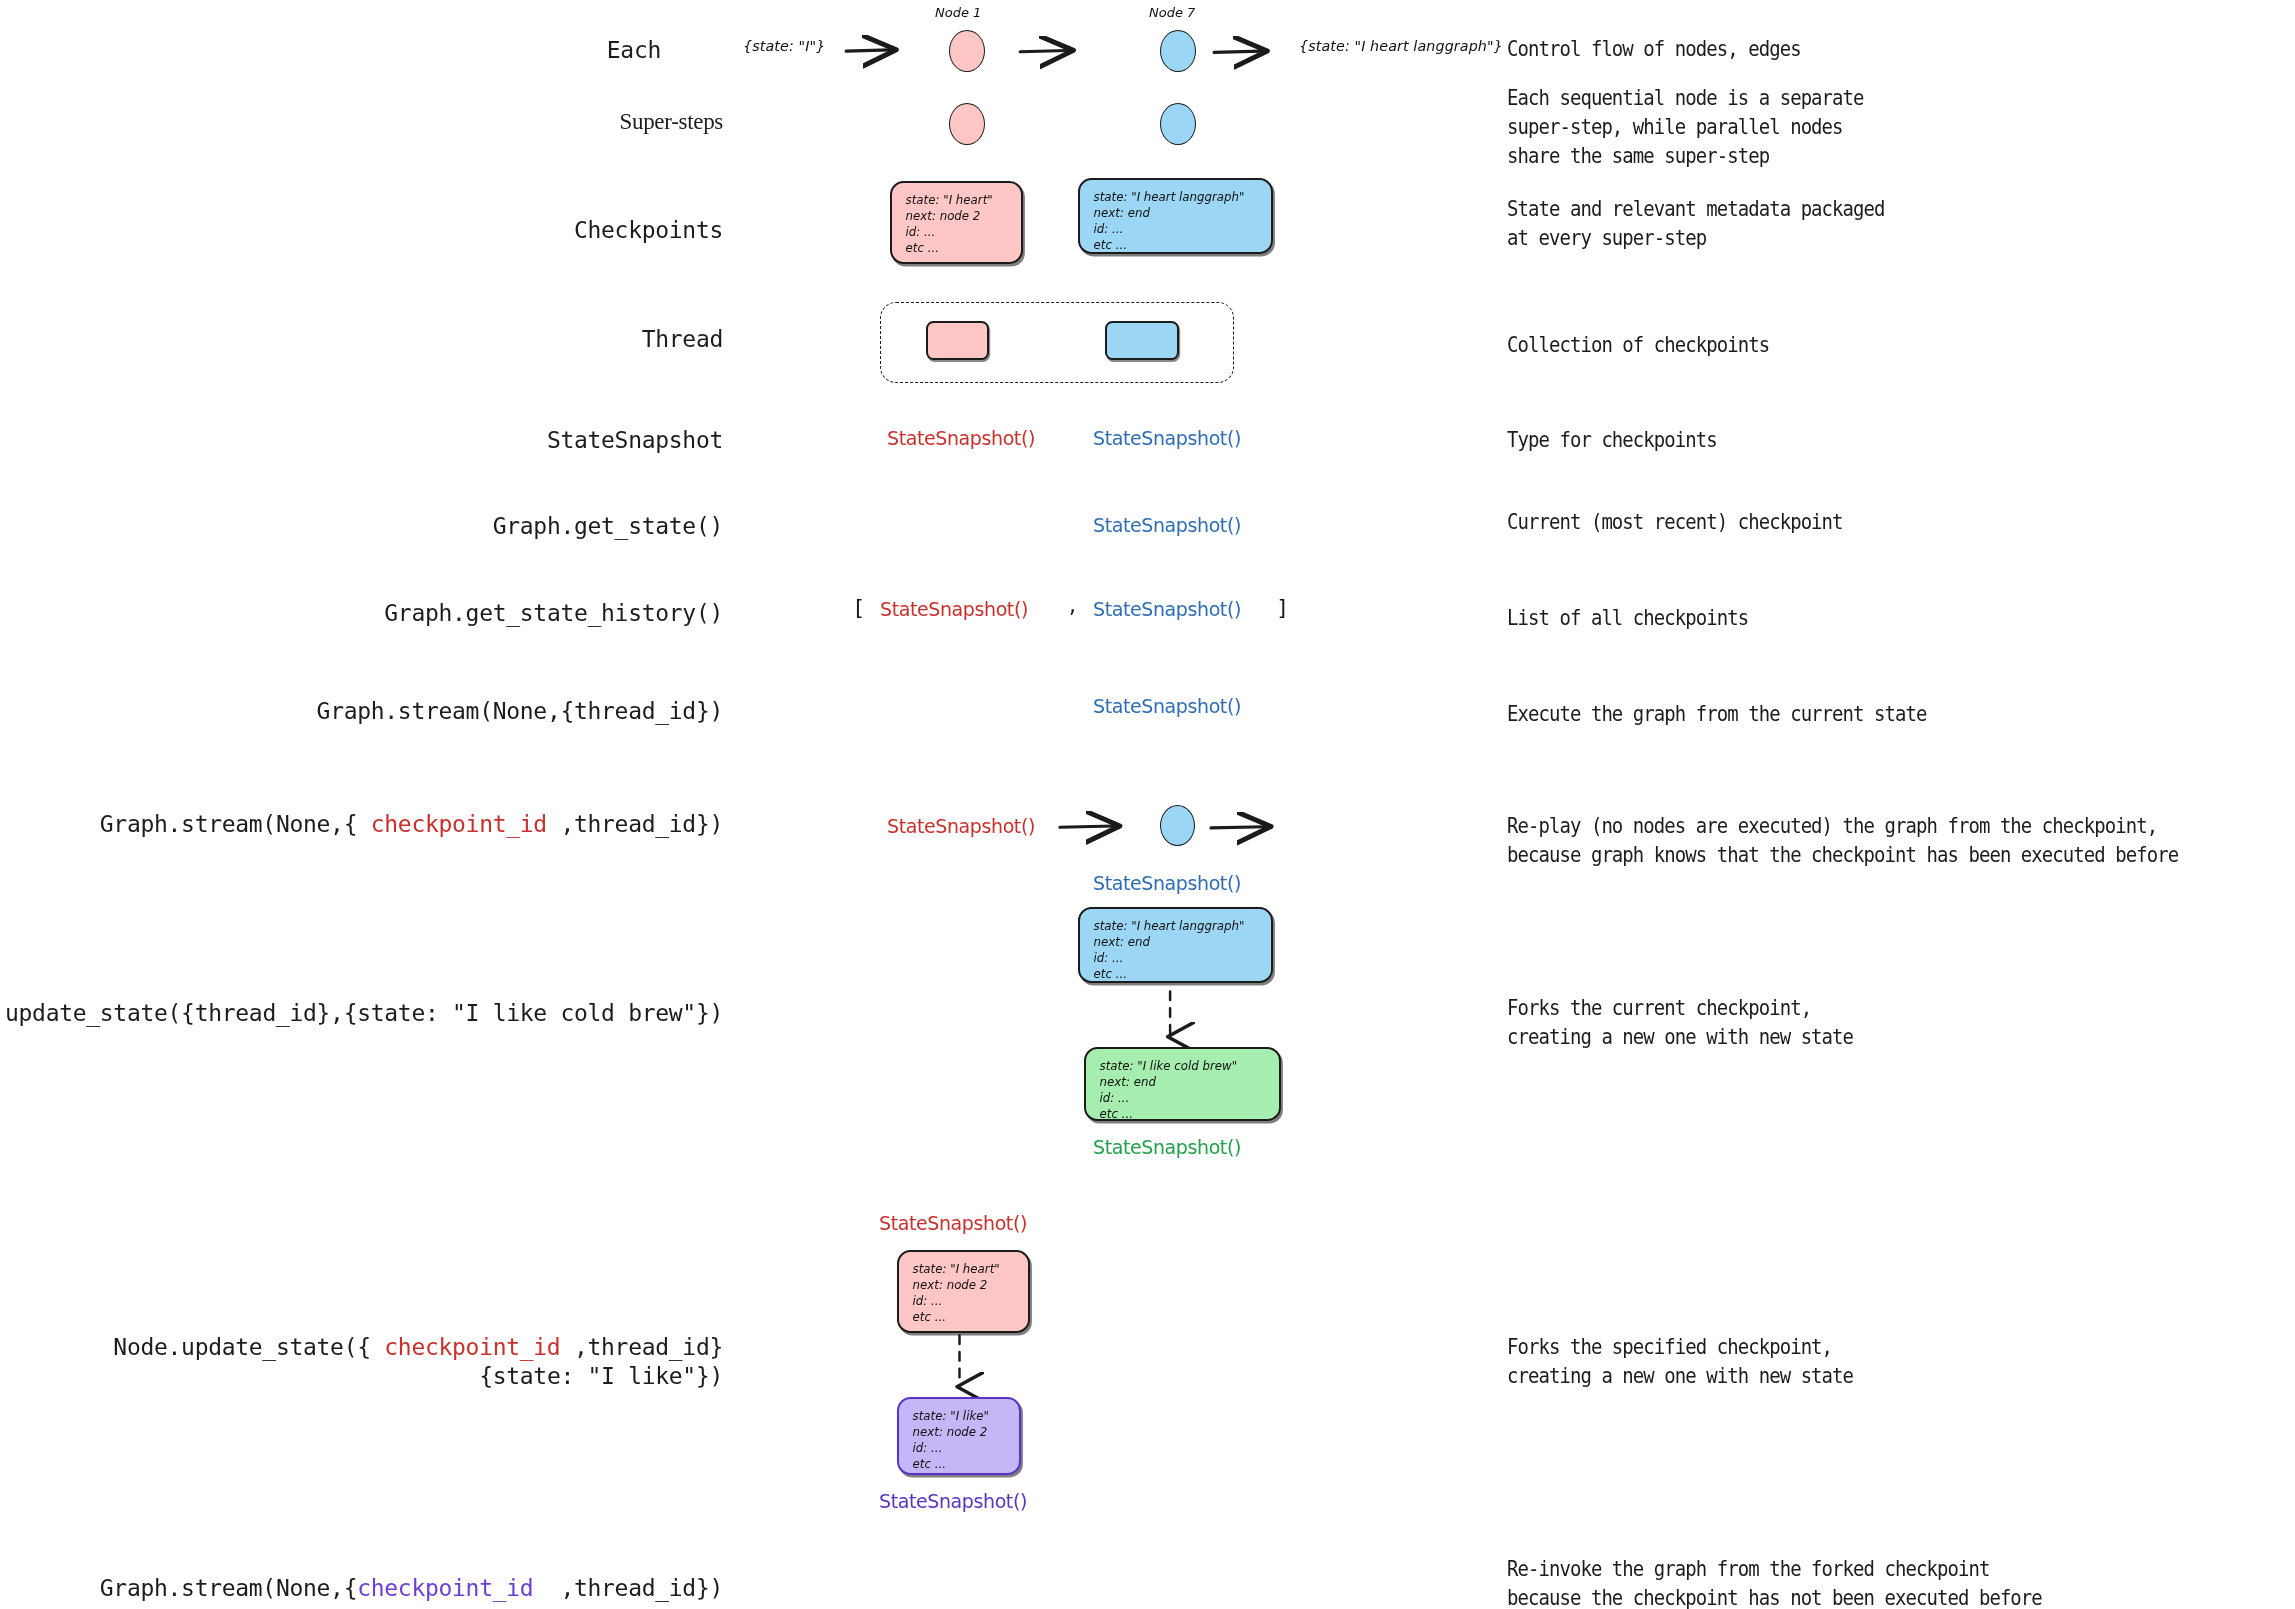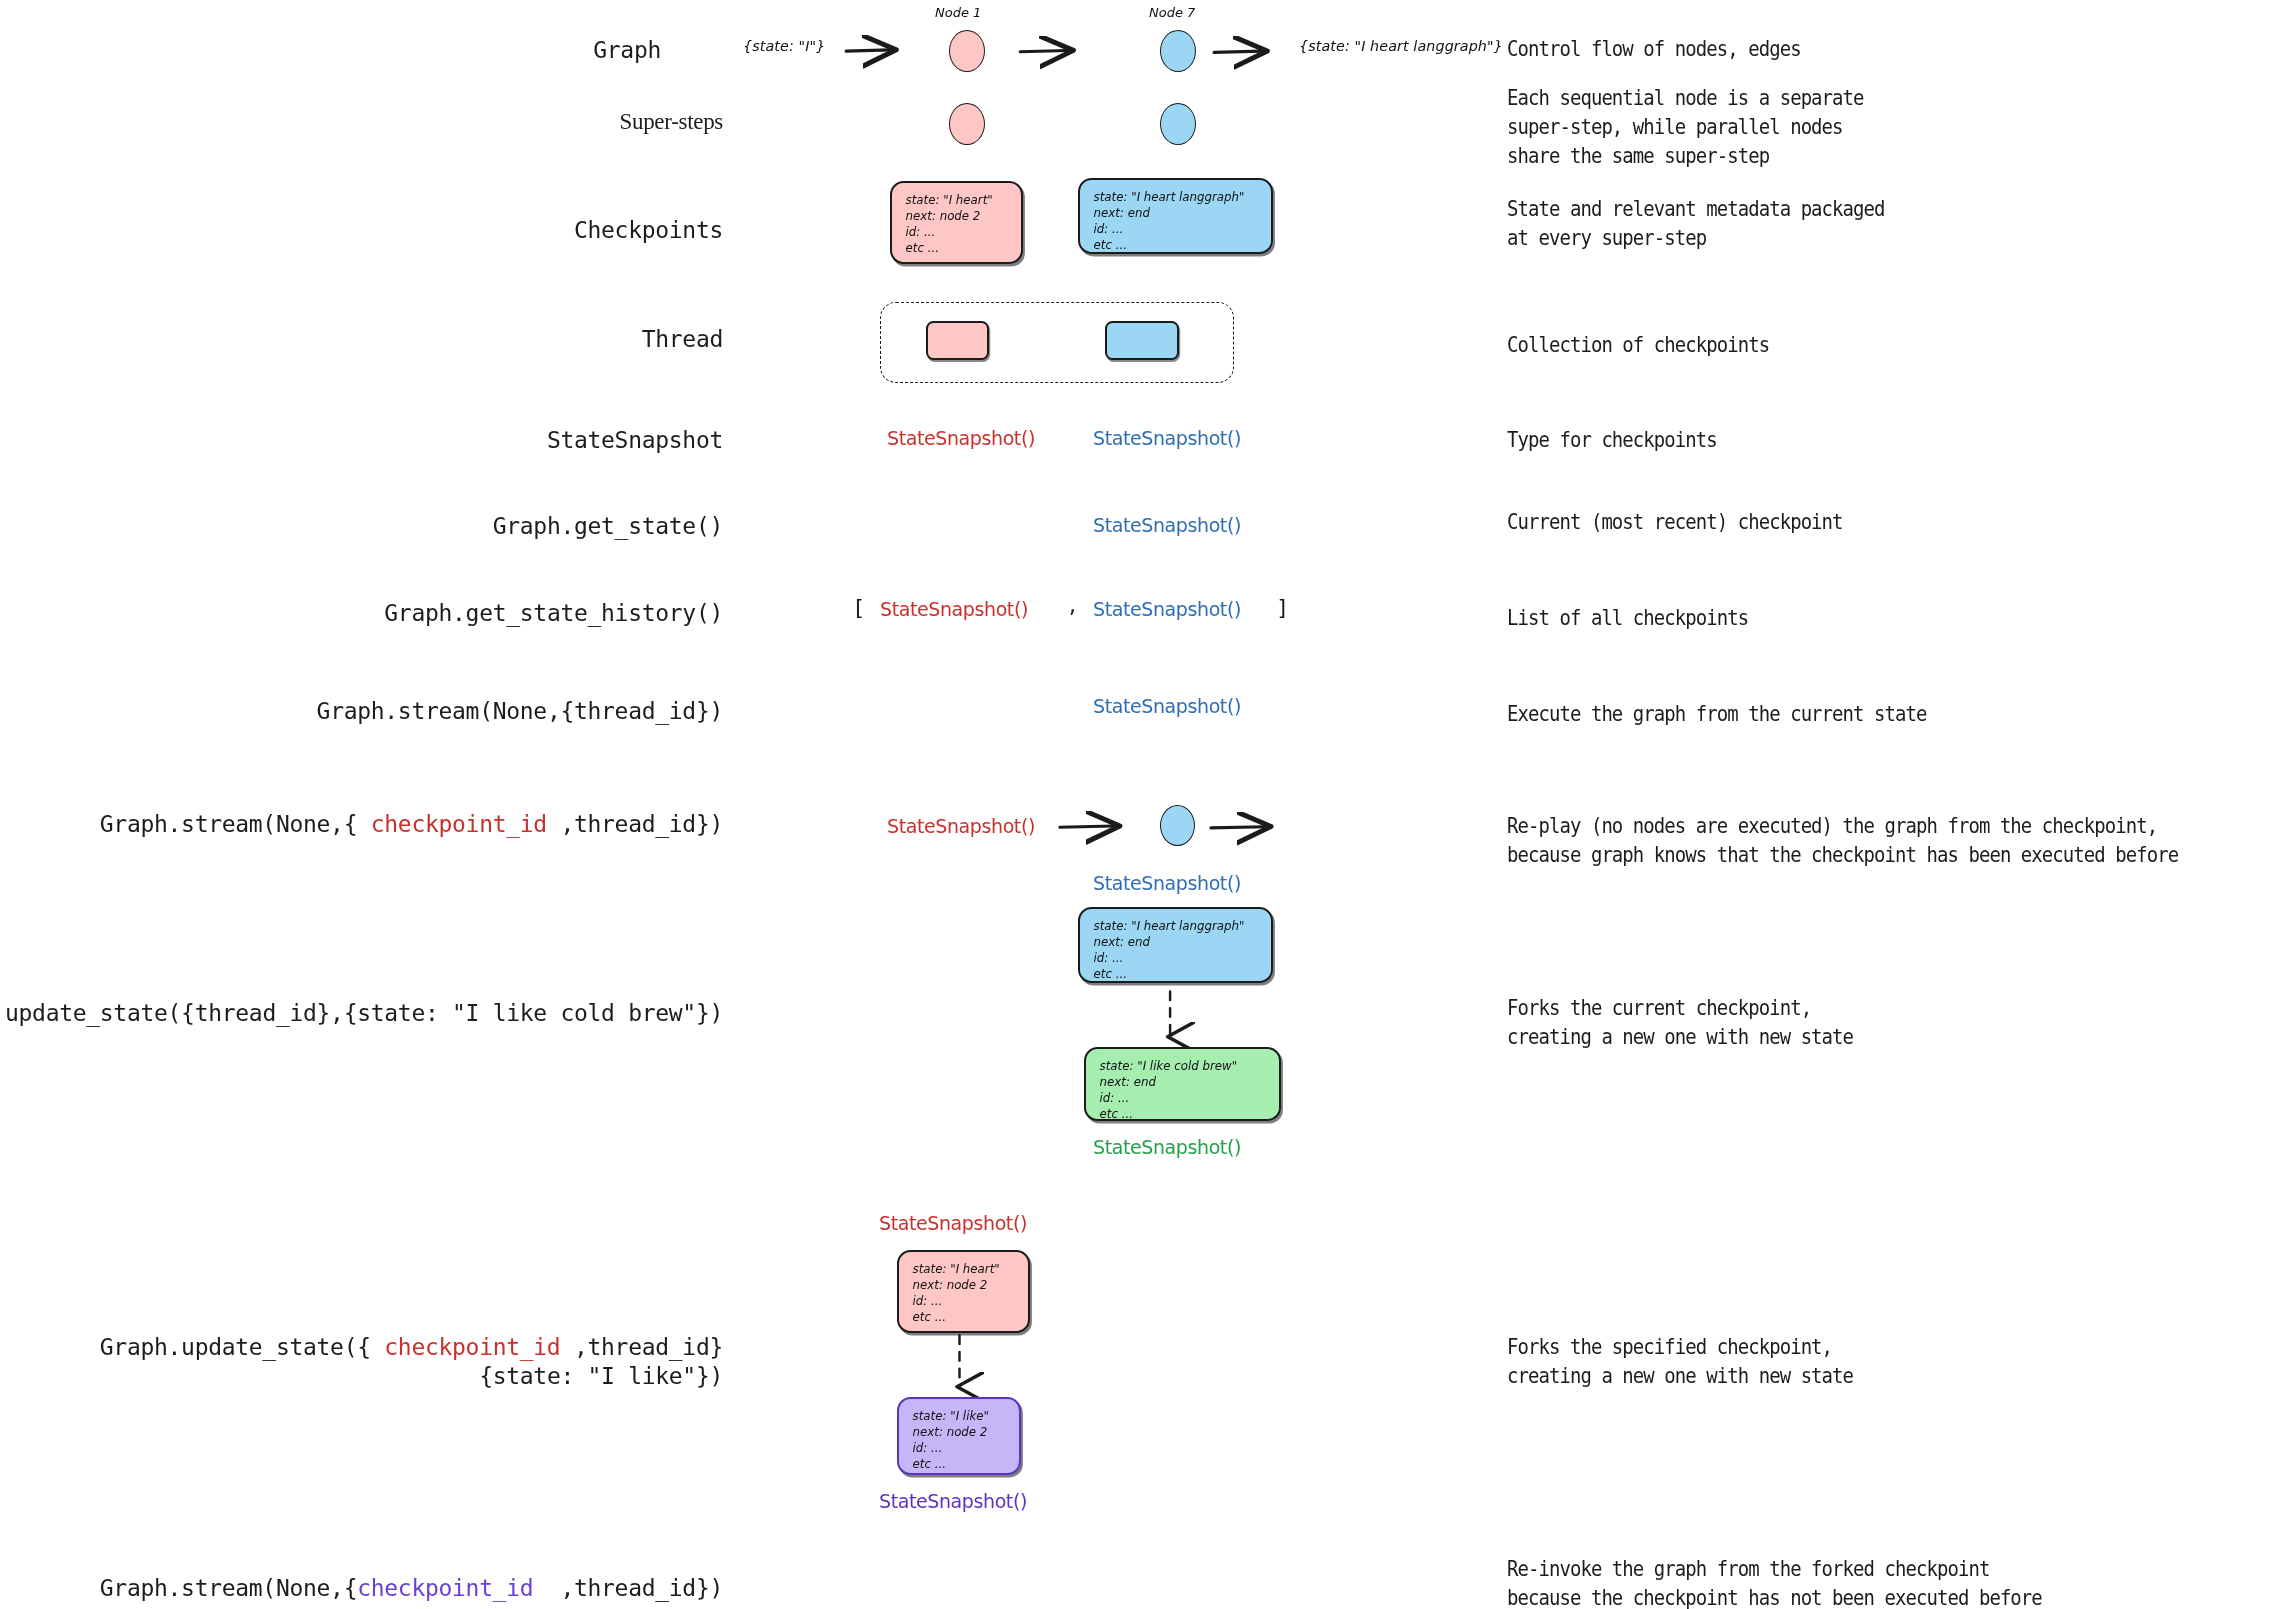--- a/index.html
+++ b/index.html
@@ -152,41 +152,41 @@
 
   <g>
     <path d="M1889,1600 L1889,1673" stroke="#1b1b1b" stroke-width="4" fill="none" stroke-dasharray="14 13" stroke-linecap="round" marker-end="url(#ahd)"></path>
   </g>
 
   <g>
     <path d="M1549,2155 L1549,2238" stroke="#1b1b1b" stroke-width="4" fill="none" stroke-dasharray="14 13" stroke-linecap="round" marker-end="url(#ahd)"></path>
   </g>
 </svg>
 
-<div class="lbl" style="right:1634px;top:36px;">Graph</div>
+<div class="lbl" style="right:1634px;top:36px;">Each</div>
 
 <div class="lbl" style="right:1572px;top:107px;font-family:Liberation Serif, serif;">Super-steps</div>
 
 <div class="lbl" style="right:1572px;top:216px;">Checkpoints</div>
 
 <div class="lbl" style="right:1572px;top:325px;">Thread</div>
 
 <div class="lbl" style="right:1572px;top:426px;">StateSnapshot</div>
 
 <div class="lbl" style="right:1572px;top:512px;">Graph.get_state()</div>
 
 <div class="lbl" style="right:1572px;top:599px;">Graph.get_state_history()</div>
 
 <div class="lbl" style="right:1572px;top:697px;">Graph.stream(None,{thread_id})</div>
 
 <div class="lbl" style="right:1572px;top:810px;"><span>Graph.stream(None,{ </span><span class="ck-red">checkpoint_id</span><span> ,thread_id})</span></div>
 
 <div class="lbl" style="right:1572px;top:999px;">Graph.update_state({thread_id},{state: "I like cold brew"})</div>
 
-<div class="lbl" style="right:1572px;top:1333px;"><span>Graph.update_state({ </span><span class="ck-red">checkpoint_id</span><span> ,thread_id}</span><br><span>{state: "I like"})</span></div>
+<div class="lbl" style="right:1572px;top:1333px;"><span>Node.update_state({ </span><span class="ck-red">checkpoint_id</span><span> ,thread_id}</span><br><span>{state: "I like"})</span></div>
 
 <div class="lbl" style="right:1572px;top:1574px;text-align:center;"><span>Graph.stream(None,{</span><span class="ck-purple">checkpoint_id</span><span>  ,thread_id})</span></div>
 
 <div class="nodecap" style="left:935px;top:5px;">Node 1</div>
 <div class="nodecap" style="left:1149px;top:5px;">Node 7</div>
 
 <div class="hand" style="left:743px;top:38px;font-size:14.3px;">{state: "I"}</div>
 
 <div class="node pink" style="left:949px;top:30px;width:36px;height:42px;"></div>
 <div class="node blue" style="left:1160px;top:30px;width:36px;height:42px;"></div>

